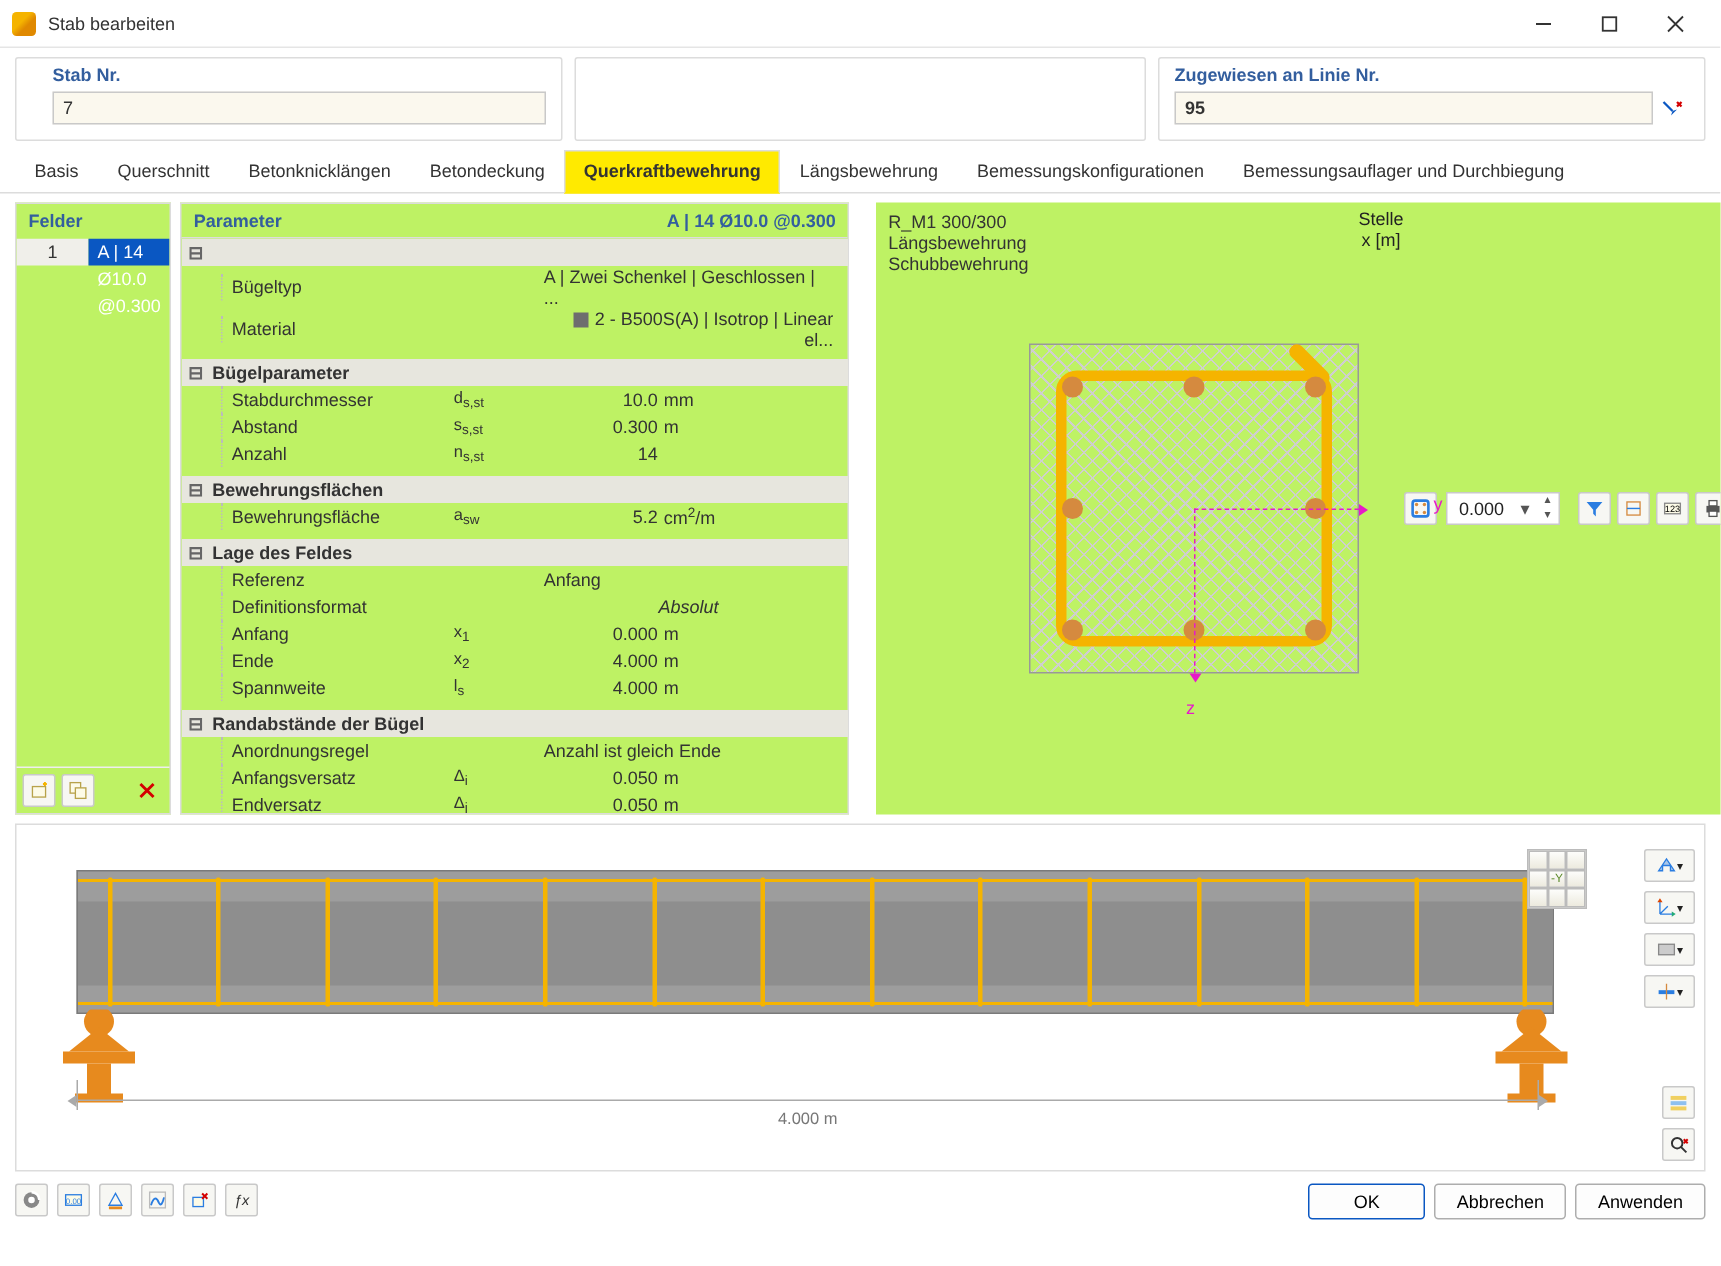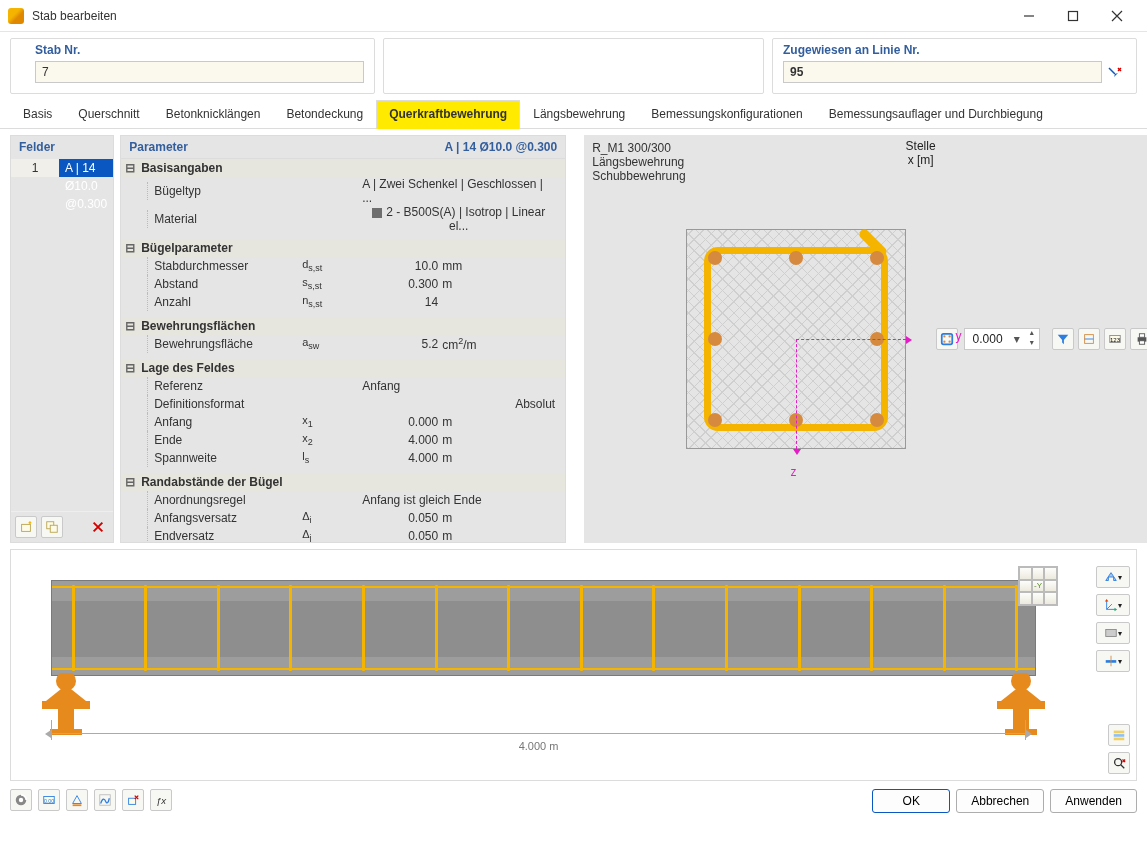--- a/index.html
+++ b/index.html
@@ -19,21 +19,21 @@
   .group-label{font-size:12px;font-weight:600;color:#335e9e;margin-bottom:4px;}
   .textfield{width:100%;height:22px;background:#fbf8ee;border:1px solid #c9c9c9;padding:2px 6px;font-size:12px;color:#333;}
   .clear-icon{position:absolute;right:12px;top:26px;width:18px;height:18px;display:flex;align-items:center;justify-content:center;}
 
   .tabbar{display:flex;align-items:flex-start;padding:2px 10px 0;border-bottom:1px solid #dcdcdc;gap:0;}
   .tab{padding:6px 12px 7px;font-size:12px;color:#333;border:1px solid transparent;border-bottom:none;cursor:default;white-space:nowrap;}
   .tab.active{background:#ffea00;border-color:#dcdcdc;border-bottom:1px solid #ffea00;margin-bottom:-1px;font-weight:600;}
 
   .body{display:flex;gap:6px;padding:6px 10px 0;}
 
-  .panel{border:1px solid #dcdcdc;background:#e5e5e5;display:flex;flex-direction:column;}
+  .panel{border:1px solid #dcdcdc;background:#bef264;display:flex;flex-direction:column;}
   .panel-head{font-weight:600;color:#335e9e;padding:4px 8px;border-bottom:1px solid transparent;font-size:12px;display:flex;justify-content:space-between;}
 
   .fields-panel{width:248px;height:408px;}
   .fields-list{flex:1;overflow:auto;}
   .field-row{display:flex;align-items:center;height:18px;}
   .field-num{width:48px;text-align:center;color:#333;background:#f0efea;height:100%;line-height:18px;}
   .field-text{flex:1;background:#0a57c2;color:#fff;padding:0 6px;height:100%;line-height:18px;}
   .fields-tools{display:flex;align-items:center;padding:4px;border-top:1px solid #eee;gap:4px;}
   .iconbtn{width:22px;height:22px;border:1px solid #c9c9c9;border-radius:2px;background:#f7f7f3;display:flex;align-items:center;justify-content:center;cursor:default;}
   .iconbtn.noborder{border:none;background:transparent;}
@@ -209,35 +209,34 @@
 
   <div class="panel params-panel">
     <div class="panel-head">
       <span>Parameter</span>
       <span>A | 14 Ø10.0 @0.300</span>
     </div>
     <div class="params-body" id="params-body">
 
     <div class="prow section">
           <span class="toggle">⊟</span>
-          <span class="lbl full">Basisangaben</span>
         </div>
         <div class="prow">
           <span class="toggle"></span>
           <span class="dotline"></span>
           <span class="lbl">Bügeltyp</span>
           <span class="sym"></span>
           <span class="val" style="flex:1;text-align:left;">A | Zwei Schenkel | Geschlossen | ...</span>
         </div>
         <div class="prow">
           <span class="toggle"></span>
           <span class="dotline"></span>
           <span class="lbl">Material</span>
           <span class="sym"></span>
-          <span class="val" style="flex:1;text-align:center;"><span class="swatch"></span>2 - B500S(A) | Isotrop | Linear el...</span>
+          <span class="val" style="flex:1;text-align:right;"><span class="swatch"></span>2 - B500S(A) | Isotrop | Linear el...</span>
         </div>
         <div style="height: 6px;"></div>
         <div class="prow section">
           <span class="toggle">⊟</span>
           <span class="lbl full">Bügelparameter</span>
         </div>
         <div class="prow">
           <span class="toggle"></span>
           <span class="dotline"></span>
           <span class="lbl">Stabdurchmesser</span>
@@ -284,21 +283,21 @@
           <span class="dotline"></span>
           <span class="lbl">Referenz</span>
           <span class="sym"></span>
           <span class="val" style="flex:1;text-align:left;">Anfang</span>
         </div>
         <div class="prow">
           <span class="toggle"></span>
           <span class="dotline"></span>
           <span class="lbl">Definitionsformat</span>
           <span class="sym"></span>
-          <span class="val" style="flex:1;text-align:right;">Absolut</span>
+          <span class="val" style="flex:1;text-align:center;font-style:italic;">Absolut</span>
         </div>
         <div class="prow">
           <span class="toggle"></span>
           <span class="dotline"></span>
           <span class="lbl">Anfang</span>
           <span class="sym">x<sub>1</sub></span>
           <span class="val">0.000</span>
           <span class="unit">m</span>
         </div>
         <div class="prow">
@@ -320,21 +319,21 @@
         <div style="height: 6px;"></div>
         <div class="prow section">
           <span class="toggle">⊟</span>
           <span class="lbl full">Randabstände der Bügel</span>
         </div>
         <div class="prow">
           <span class="toggle"></span>
           <span class="dotline"></span>
           <span class="lbl">Anordnungsregel</span>
           <span class="sym"></span>
-          <span class="val" style="flex:1;text-align:left;">Anfang ist gleich Ende</span>
+          <span class="val" style="flex:1;text-align:left;">Anzahl ist gleich Ende</span>
         </div>
         <div class="prow">
           <span class="toggle"></span>
           <span class="dotline"></span>
           <span class="lbl">Anfangsversatz</span>
           <span class="sym">Δ<sub>i</sub></span>
           <span class="val">0.050</span>
           <span class="unit">m</span>
         </div>
         <div class="prow">

